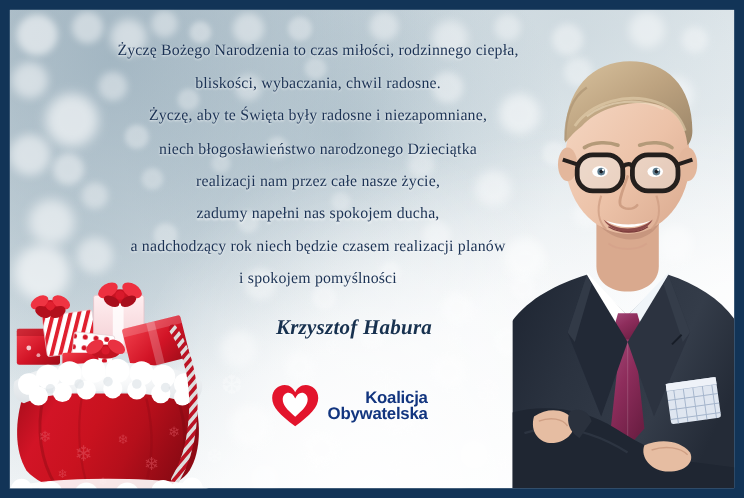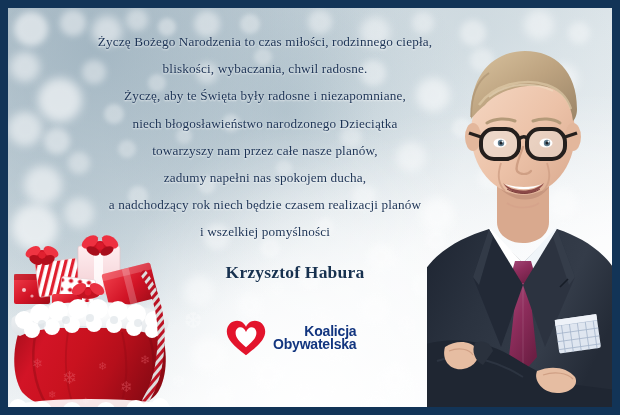--- a/index.html
+++ b/index.html
@@ -76,20 +76,21 @@
     left:170px; top:262px; width:250px;
     text-align:center;
     color:#17314f;
   }
   #sigName{
     font-family:"Liberation Serif", serif;
     font-weight:bold;
     font-size:17.5px;
     letter-spacing:.2px;
     text-shadow:0 1px 2px rgba(255,255,255,.8);
+    font-style:italic;
   }
   #sigRole{
     font-family:"Liberation Serif", serif;
     font-style:italic;
     font-size:12.5px;
     margin-top:3px;
     letter-spacing:.2px;
     text-shadow:0 1px 2px rgba(255,255,255,.8);
   }
 
@@ -213,24 +214,24 @@
         <span class="flake" style="left: 262px; top: 272px; font-size: 18px; opacity: 0.18;">❆</span>
         <span class="flake" style="left: 364px; top: 268px; font-size: 16px; opacity: 0.18;">❆</span>
       </div>
   </div>
 
   <div id="greeting">
     <span class="ln">Życzę Bożego Narodzenia to czas miłości, rodzinnego ciepła,</span>
     <span class="ln">bliskości, wybaczania, chwil radosne.</span>
     <span class="ln">Życzę, aby te Święta były radosne i niezapomniane,</span>
     <span class="ln">niech błogosławieństwo narodzonego Dzieciątka</span>
-    <span class="ln">towarzyszy nam przez całe nasze planów,</span>
+    <span class="ln">realizacji nam przez całe nasze życie,</span>
     <span class="ln">zadumy napełni nas spokojem ducha,</span>
     <span class="ln">a nadchodzący rok niech będzie czasem realizacji planów</span>
-    <span class="ln">i wszelkiej pomyślności</span>
+    <span class="ln">i spokojem pomyślności</span>
   </div>
 
   <div id="sigBlock">
     <div id="sigName">Krzysztof Habura</div>
   </div>
 
   <div id="logo">
     <svg id="heart" viewBox="0 0 100 90">
       <path d="M50 88 C 18 64, 2 48, 2 29 C 2 12, 15 2, 28 2 C 39 2, 46 9, 50 17 C 54 9, 61 2, 72 2 C 85 2, 98 12, 98 29 C 98 48, 82 64, 50 88 Z" fill="#e3142c"></path>
       <path d="M50 68 C 32 53, 24 44, 24 32 C 24 23, 30 18, 36 18 C 42 18, 47 23, 50 30 C 53 23, 58 18, 64 18 C 70 18, 76 23, 76 32 C 76 44, 68 53, 50 68 Z" fill="#ffffff"></path>

